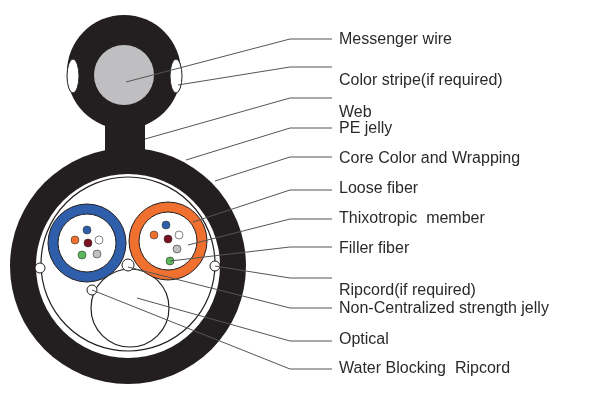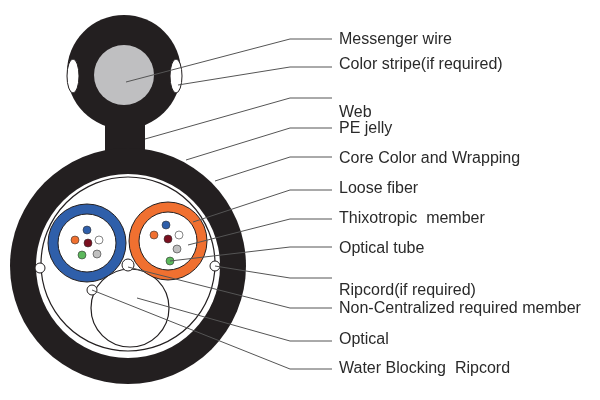--- a/index.html
+++ b/index.html
@@ -69,23 +69,23 @@
     <polyline points="188,245 290,219 332,219"></polyline>
     <polyline points="170,261 290,247 332,247"></polyline>
     <polyline points="215,266 246,271 290,278 332,278"></polyline>
     <polyline points="128,267 290,308 332,308"></polyline>
     <polyline points="137,298 290,341 332,341"></polyline>
     <polyline points="92,290 290,369 332,369"></polyline>
   </g>
 </svg>
 
 <div class="label" style="top:31px">Messenger wire</div>
-<div class="label" style="top:56px">Color stripe(if required)</div>
+<div class="label" style="top:72px">Color stripe(if required)</div>
 <div class="label" style="top:104px">Web</div>
 <div class="label" style="top:120px">PE jelly</div>
 <div class="label" style="top:150px">Core Color and Wrapping</div>
 <div class="label" style="top:180px">Loose fiber</div>
 <div class="label" style="top:210px">Thixotropic  member</div>
-<div class="label" style="top:240px">Optical tube</div>
+<div class="label" style="top:240px">Filler fiber</div>
 <div class="label" style="top:282px">Ripcord(if required)</div>
-<div class="label" style="top:300px">Non-Centralized required member</div>
+<div class="label" style="top:300px">Non-Centralized strength jelly</div>
 <div class="label" style="top:331px">Optical</div>
 <div class="label" style="top:360px">Water Blocking  Ripcord</div>
 
 </body></html>

